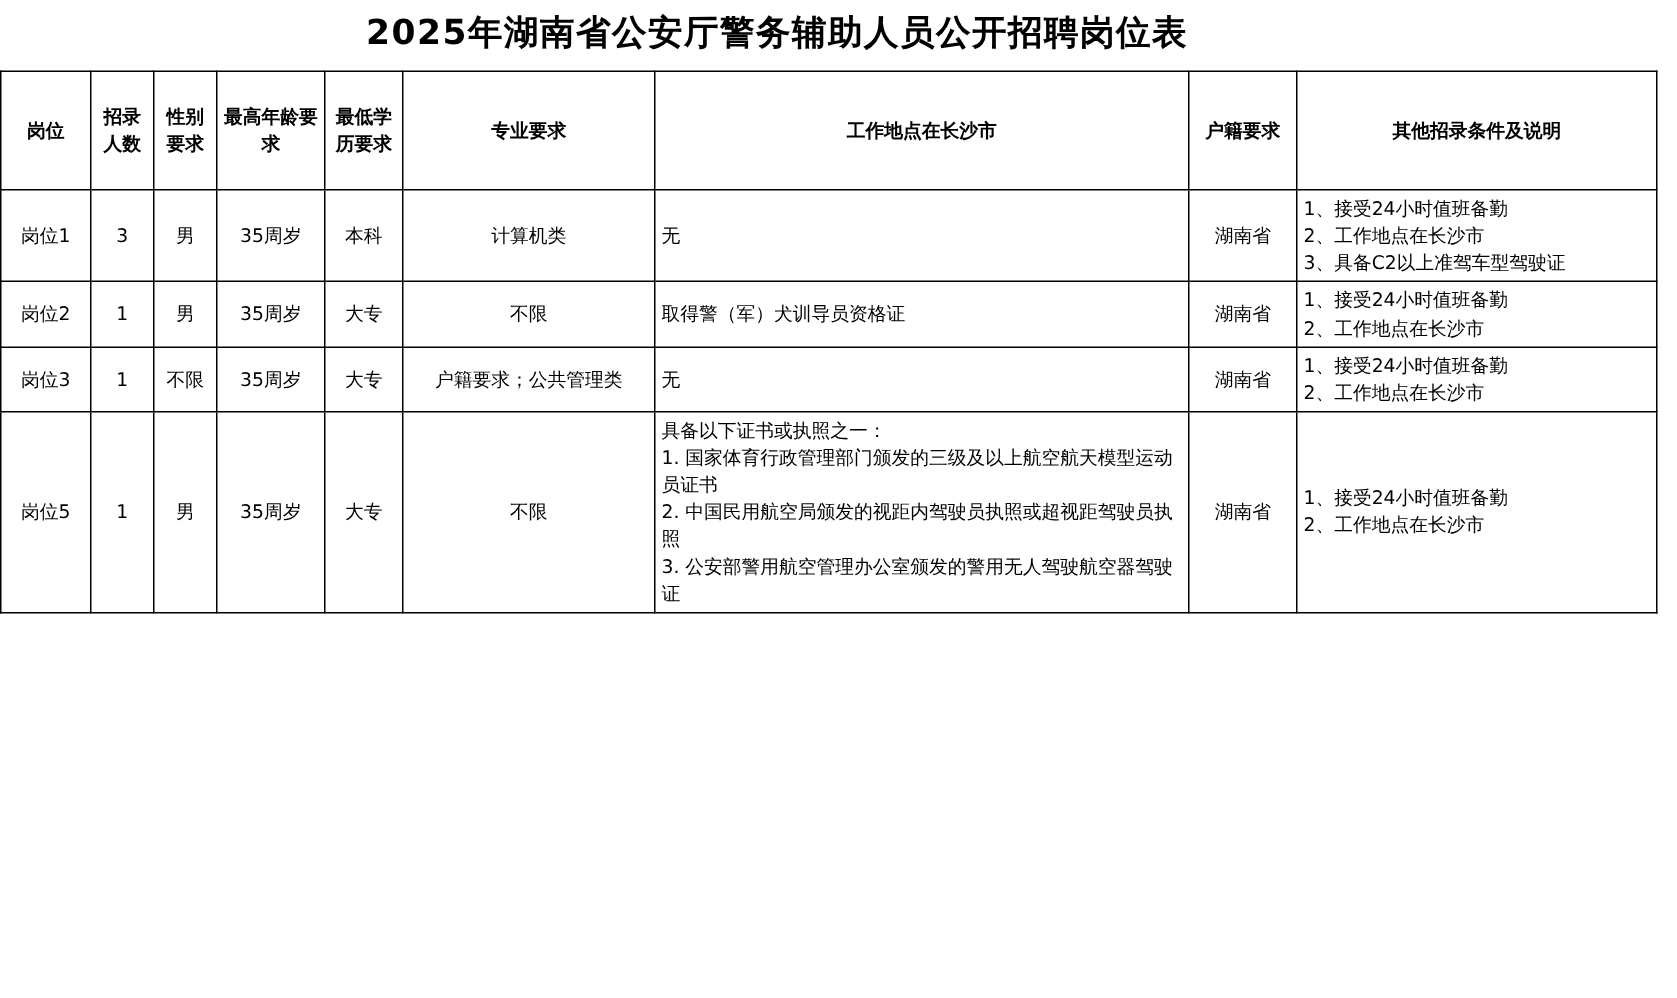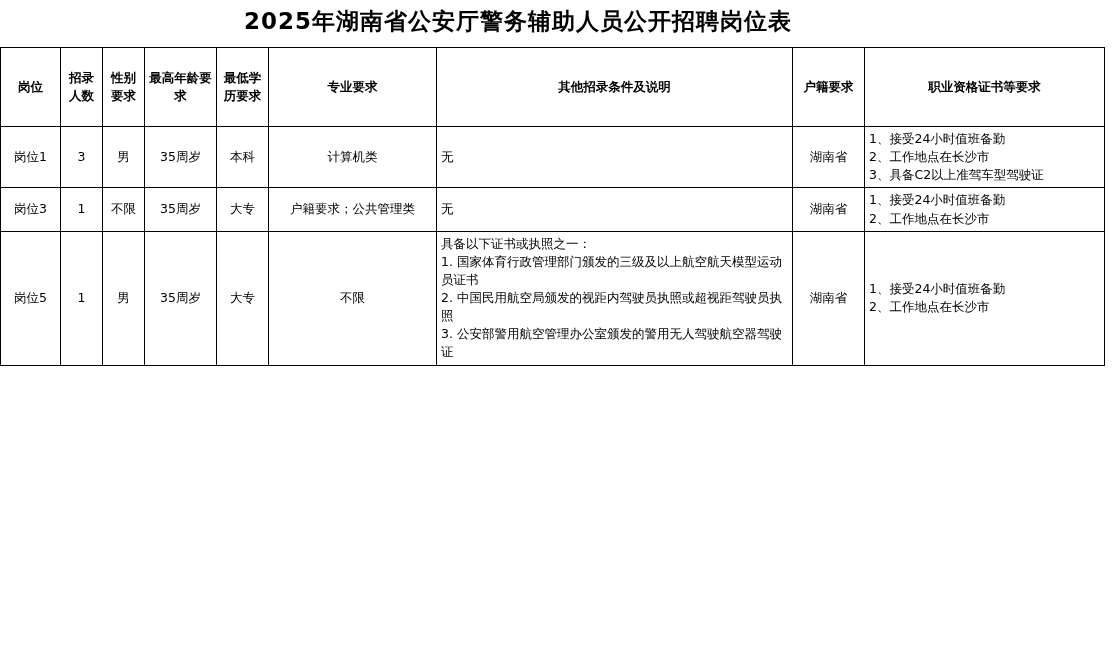--- a/index.html
+++ b/index.html
@@ -89,41 +89,53 @@
       <col class="col-other">
     </colgroup>
     <thead>
       <tr>
         <th>岗位</th>
         <th>招录人数</th>
         <th>性别要求</th>
         <th>最高年龄要求</th>
         <th>最低学历要求</th>
         <th>专业要求</th>
+        <th>工作地点在长沙市</th>
+        <th>户籍要求</th>
         <th>其他招录条件及说明</th>
-        <th>户籍要求</th>
-        <th>职业资格证书等要求</th>
       </tr>
     </thead>
     <tbody>
 
       <tr>
         <td class="c-center">岗位1</td>
         <td class="c-center">3</td>
         <td class="c-center">男</td>
         <td class="c-center">35周岁</td>
         <td class="c-center">本科</td>
         <td class="c-center">计算机类</td>
         <td class="c-left multiline">无</td>
         <td class="c-center">湖南省</td>
         <td class="c-left multiline">1、接受24小时值班备勤
 2、工作地点在长沙市
 3、具备C2以上准驾车型驾驶证</td>
       </tr>
 
+      <tr>
+        <td class="c-center">岗位2</td>
+        <td class="c-center">1</td>
+        <td class="c-center">男</td>
+        <td class="c-center">35周岁</td>
+        <td class="c-center">大专</td>
+        <td class="c-center">不限</td>
+        <td class="c-left multiline">取得警（军）犬训导员资格证</td>
+        <td class="c-center">湖南省</td>
+        <td class="c-left multiline">1、接受24小时值班备勤
+2、工作地点在长沙市</td>
+      </tr>
 
       <tr>
         <td class="c-center">岗位3</td>
         <td class="c-center">1</td>
         <td class="c-center">不限</td>
         <td class="c-center">35周岁</td>
         <td class="c-center">大专</td>
         <td class="c-center">户籍要求；公共管理类</td>
         <td class="c-left multiline">无</td>
         <td class="c-center">湖南省</td>

